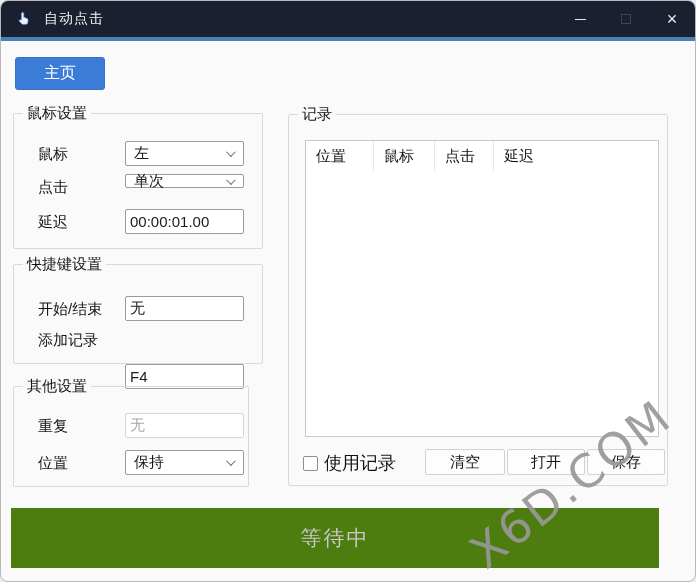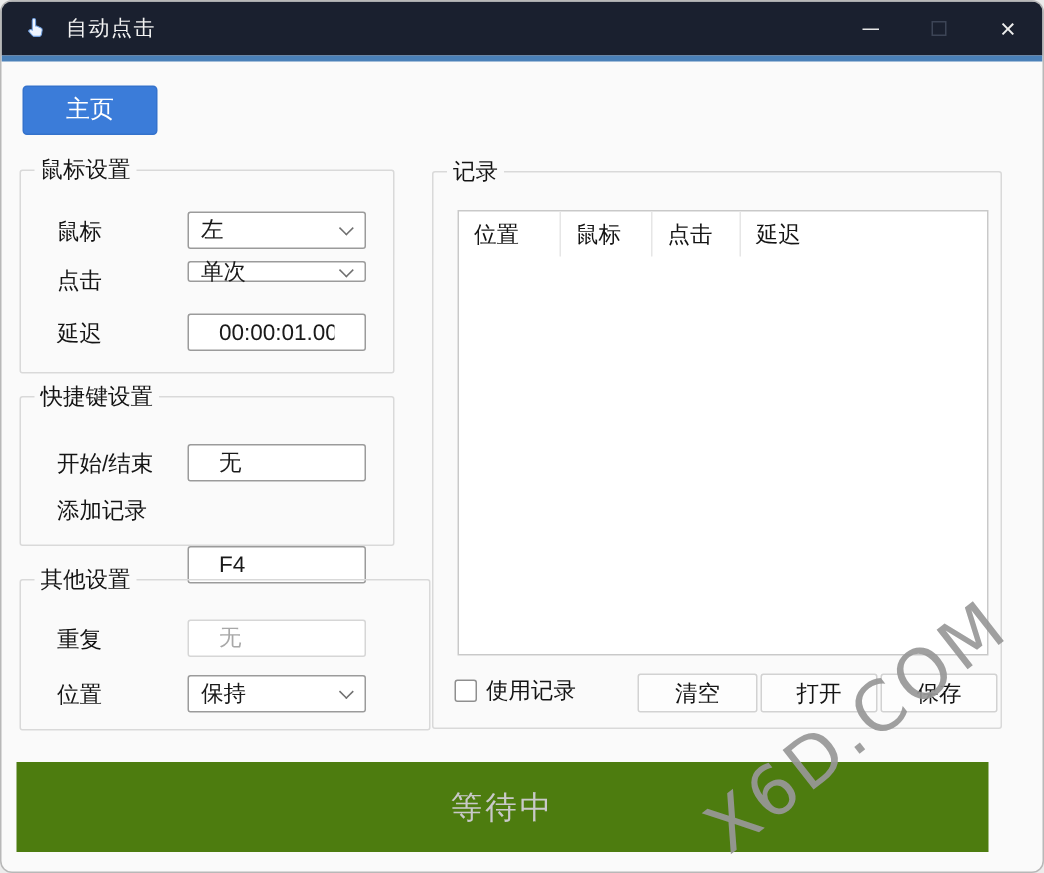--- a/index.html
+++ b/index.html
@@ -40,38 +40,38 @@
   .control {
     position:absolute; background:#ffffff; border:1px solid #9b9b9b; border-radius:2px;
     font-size:15px; color:#1a1a1a; display:flex; align-items:center; padding:0 8px;
   }
   .control.select { justify-content:space-between; }
   .chevron {
     width:7px; height:7px; border-right:1.5px solid #6f6f6f; border-bottom:1.5px solid #6f6f6f;
     transform:rotate(45deg) translateY(-2px); margin-right:2px;
   }
   .control.disabled { border-color:#d6d6d6; color:#a8a8a8; background:#ffffff; }
-  input.control { padding:0 20px; outline:none; }
+  input.control { padding:0 4px; outline:none; }
 
   
   .records-list {
     position:absolute; left:16px; top:25px; width:354px; height:297px;
     background:#ffffff; border:1px solid #c9c9c9;
   }
   .list-header { display:flex; height:30px; align-items:center; }
   .list-header .col {
     font-size:15px; color:#141414; padding-left:10px; height:100%;
     display:flex; align-items:center; border-right:1px solid #e6e6e6;
   }
   .col.c1 { width:68px; } .col.c2 { width:61px; } .col.c3 { width:59px; } .col.c4 { flex:1; border-right:none; }
 
   
   .checkbox-row { position:absolute; left:14px; top:336px; display:flex; align-items:center; }
   .checkbox-box { width:15px; height:15px; background:#ffffff; border:1px solid #8f8f8f; border-radius:2px; }
-  .checkbox-label { font-size:15px; color:#141414; margin-left:6px; }
+  .checkbox-label { font-size:18px; color:#141414; margin-left:6px; }
   .rec-btn {
     position:absolute; top:334px; height:26px; width:80px;
     background:#fdfdfd; border:1px solid #d2d2d2; border-radius:2px;
     font-size:15px; color:#141414; display:flex; align-items:center; justify-content:center;
   }
 
   
   .status-bar {
     position:absolute; left:10px; top:507px; width:648px; height:60px;
     background:#4d7c0f; display:flex; align-items:center; justify-content:center;
@@ -131,21 +131,21 @@
   </div>
 
   <div class="group" style="left:12px; top:263px; width:250px; height:100px;">
     <span class="group-title">快捷键设置</span>
     <span class="field-label" style="left:24px; top:35px;">开始/结束</span>
     <input class="control" style="left: 111px; top: 31px; width: 119px; height: 25px;" value="无">
     <span class="field-label" style="left:24px; top:66px;">添加记录</span>
     <input class="control" style="left: 111px; top: 62px; width: 119px; height: 25px; margin-top: 37px;" value="F4">
   </div>
 
-  <div class="group" style="left:12px; top:385px; width:274px; height:101px;">
+  <div class="group" style="left:12px; top:385px; width:236px; height:101px;">
     <span class="field-label group-title">其他设置</span>
     <span class="field-label" style="left:24px; top:30px;">重复</span>
     <input class="control disabled" style="left: 111px; top: 26px; width: 119px; height: 25px;" disabled="" value="无">
     <span class="field-label" style="left:24px; top:67px;">位置</span>
     <div class="control select" style="left:111px; top:63px; width:119px; height:25px;">
       <span>保持</span>
       <span class="chevron"></span>
     </div>
   </div>
 

